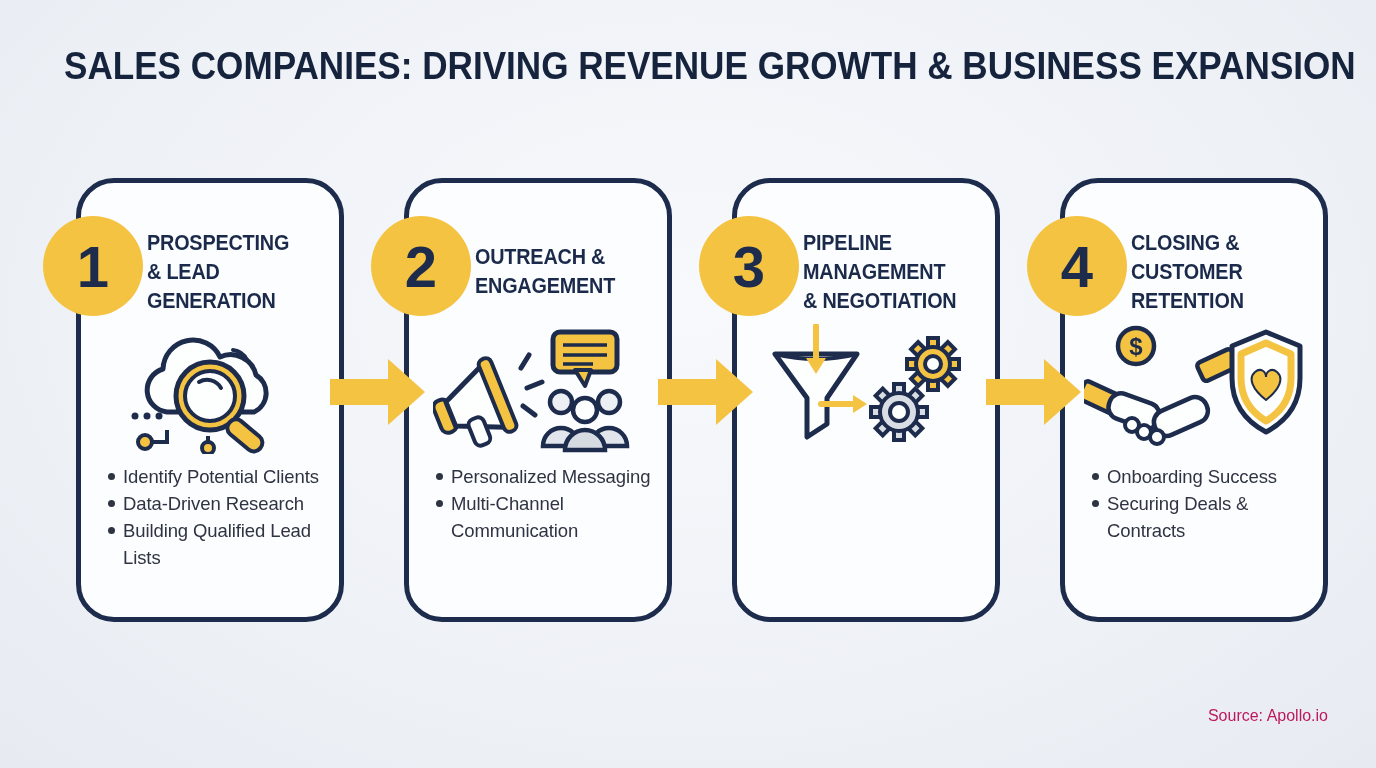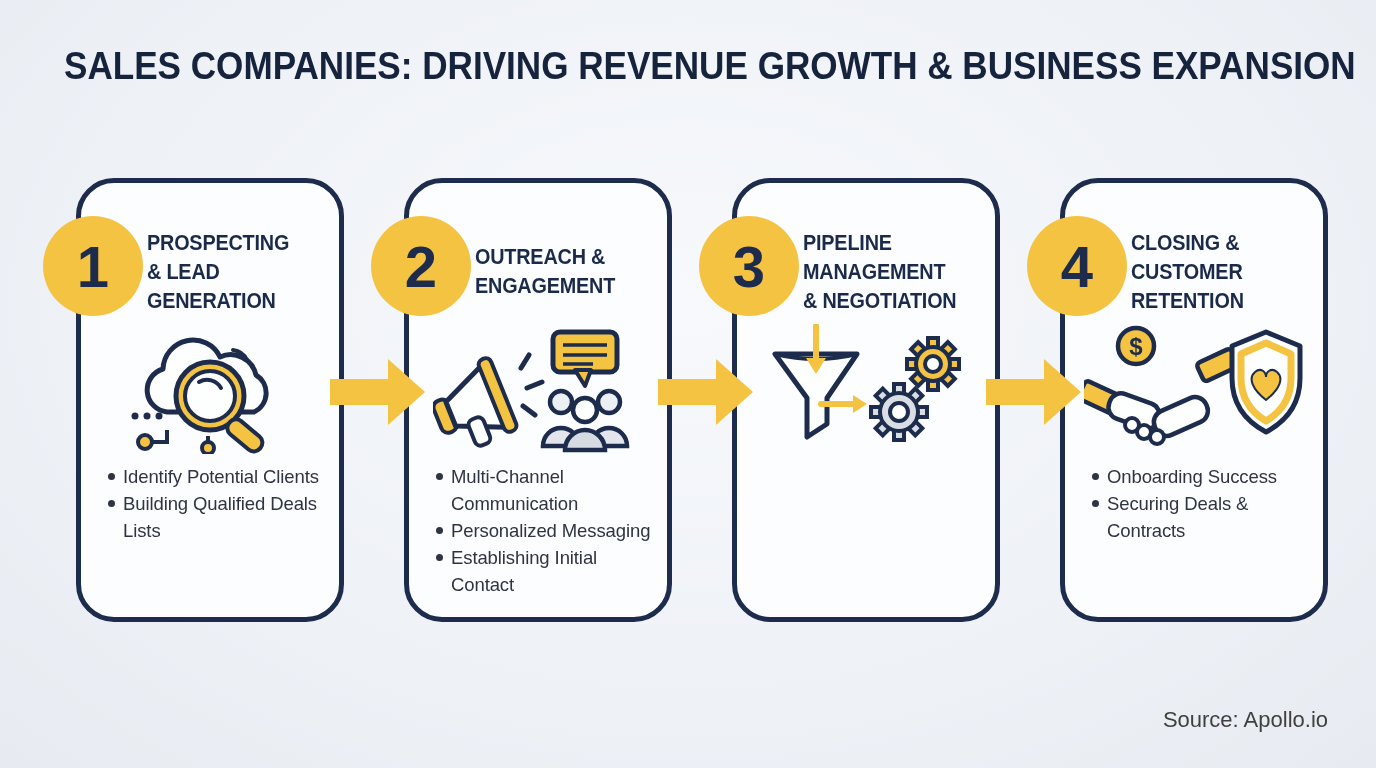--- a/index.html
+++ b/index.html
@@ -43,21 +43,21 @@
     font-size:18.5px;line-height:27px;color:#2e3442;letter-spacing:-0.1px;
   }
   ul.bullets li::before{
     content:"";position:absolute;left:1px;top:10px;width:7px;height:7px;
     border-radius:50%;background:#2e3442;
   }
   .flow-arrow{position:absolute;top:356px;width:96px;height:72px;z-index:5;}
   .arrow1{left:330px;} .arrow2{left:658px;} .arrow3{left:986px;}
   .source-text{
     position:absolute;top:707px;right:48px;
-    font-size:22px;color:#404040;
+    font-size:16px;color:#be185d;
   }
 </style>
 </head>
 <body>
 
 <h1 class="page-title">SALES COMPANIES: DRIVING REVENUE GROWTH &amp; BUSINESS EXPANSION</h1>
 
 <div class="card card1">
   <div class="badge">1</div>
   <div class="card-title">PROSPECTING
@@ -79,21 +79,22 @@
       <circle cx="44" cy="92" r="3.5" fill="#1d2c4c"></circle>
 
       <path d="M36 118 h16 v-12" fill="none" stroke="#1d2c4c" stroke-width="4"></path>
       <circle cx="30" cy="118" r="7" fill="#f5c342" stroke="#1d2c4c" stroke-width="4"></circle>
       <path d="M93 112 v8" fill="none" stroke="#1d2c4c" stroke-width="4"></path>
       <circle cx="93" cy="124" r="6" fill="#f5c342" stroke="#1d2c4c" stroke-width="4"></circle>
     </svg>
   </div>
   <ul class="bullets">
     <li>Identify Potential Clients</li>
-    <li>Building Qualified Deals Lists</li>
+    <li>Data-Driven Research</li>
+    <li>Building Qualified Lead Lists</li>
   </ul>
 </div>
 
 <div class="card card2">
   <div class="badge">2</div>
   <div class="card-title">OUTREACH &amp;
 ENGAGEMENT</div>
   <div class="icon-area">
     <svg width="210" height="130" viewBox="0 0 210 130">
 
@@ -112,23 +113,22 @@
 
       <circle cx="128" cy="78" r="11" fill="#eceff3" stroke="#1d2c4c" stroke-width="4.5"></circle>
       <circle cx="176" cy="78" r="11" fill="#eceff3" stroke="#1d2c4c" stroke-width="4.5"></circle>
       <path d="M110 122 a18 18 0 0 1 36 0 Z" fill="#e2e6ec" stroke="#1d2c4c" stroke-width="4.5"></path>
       <path d="M158 122 a18 18 0 0 1 36 0 Z" fill="#e2e6ec" stroke="#1d2c4c" stroke-width="4.5"></path>
       <circle cx="152" cy="86" r="12" fill="#fdfefe" stroke="#1d2c4c" stroke-width="4.5"></circle>
       <path d="M132 126 a20 20 0 0 1 40 0 Z" fill="#d6dbe2" stroke="#1d2c4c" stroke-width="4.5"></path>
     </svg>
   </div>
   <ul class="bullets">
+    <li>Personalized Messaging</li>
     <li>Multi-Channel Communication</li>
-    <li>Personalized Messaging</li>
-    <li>Establishing Initial Contact</li>
   </ul>
 </div>
 
 <div class="card card3">
   <div class="badge">3</div>
   <div class="card-title">PIPELINE
 MANAGEMENT
 &amp; NEGOTIATION</div>
   <div class="icon-area">
     <svg width="210" height="130" viewBox="0 0 210 130">

